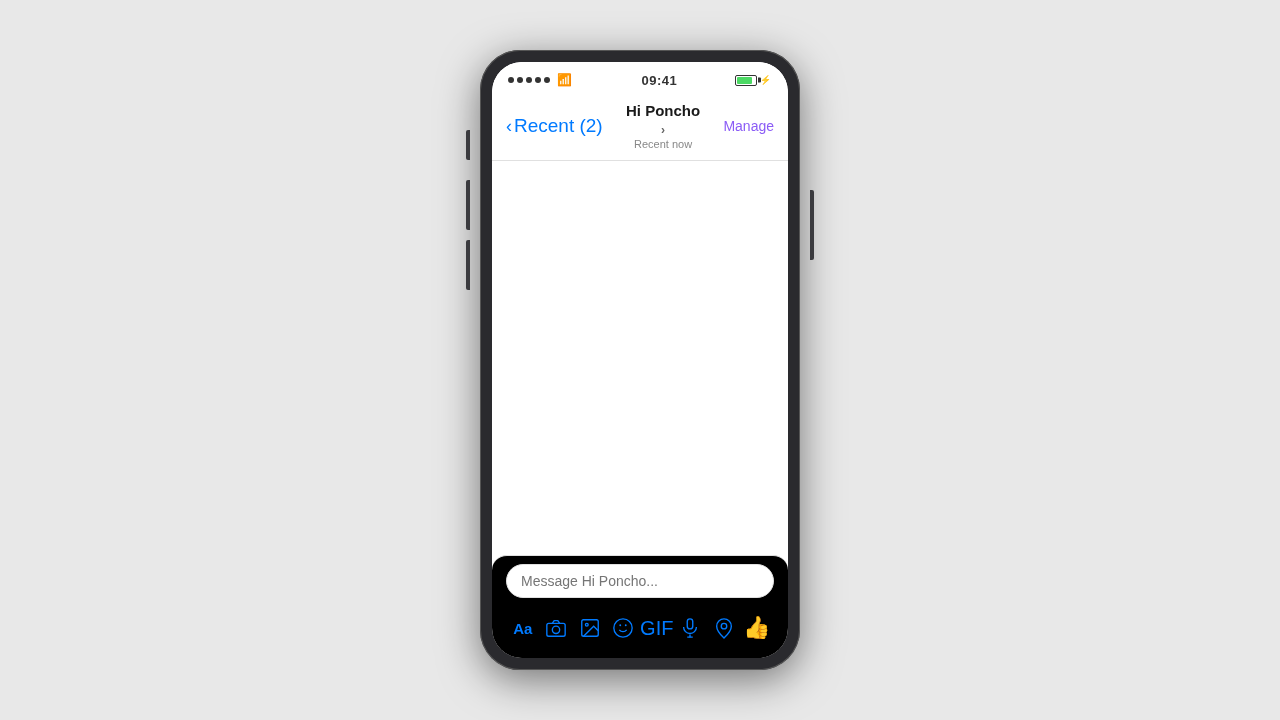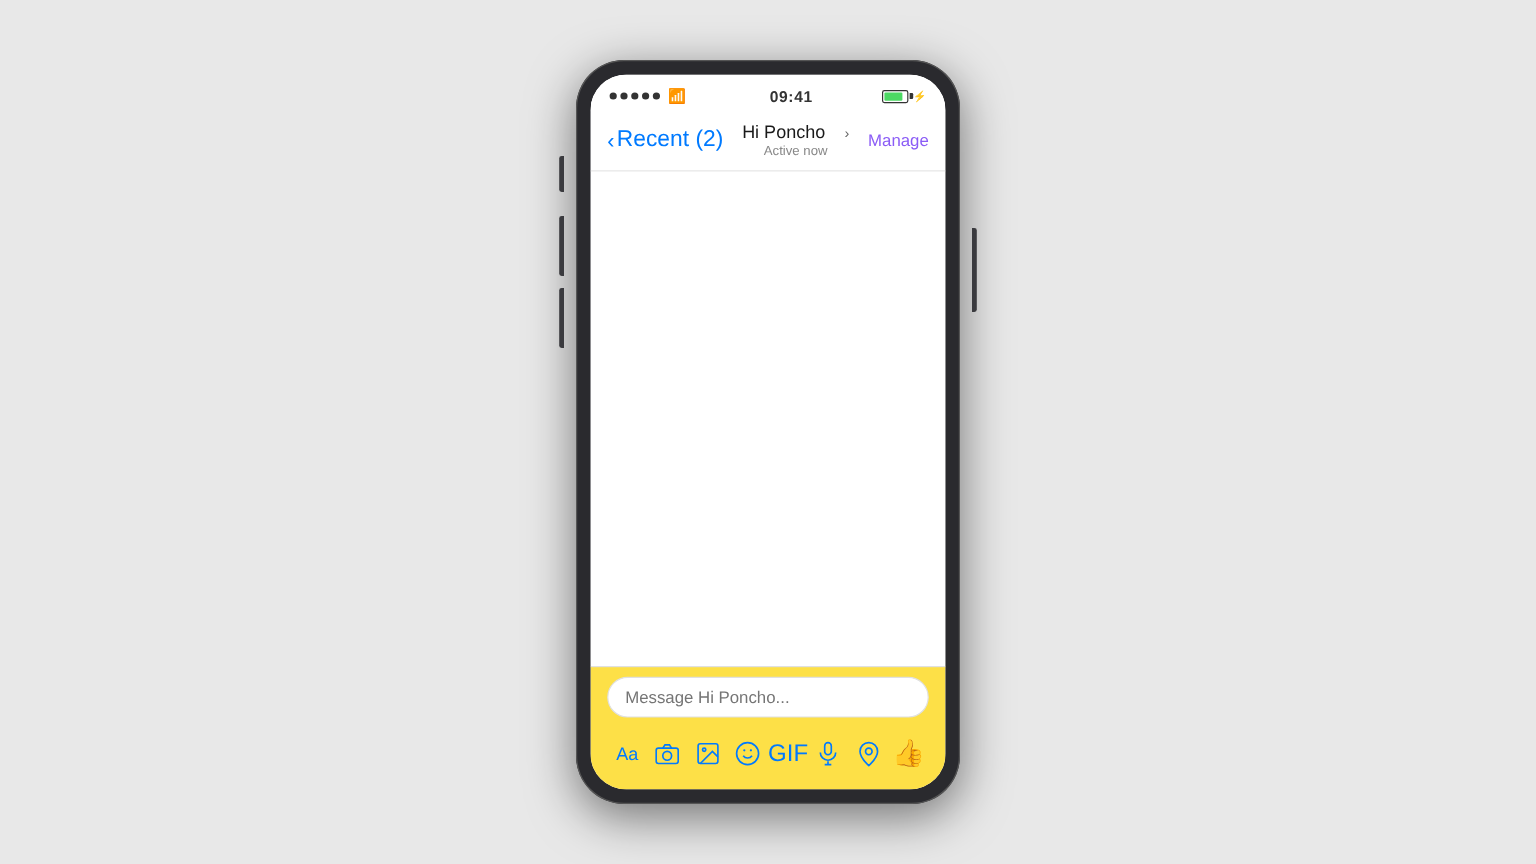--- a/index.html
+++ b/index.html
@@ -201,24 +201,25 @@
     .nav-center {
       text-align: center;
       flex: 1;
       margin: 0 8px;
     }
 
     .nav-title {
       display: flex;
       align-items: center;
       justify-content: center;
-      gap: 16px;
+      gap: 4px;
       font-size: 15px;
-      font-weight: 400;
+      font-weight: 700;
       color: #1a1a1a;
+      flex-direction: column;
     }
 
     .nav-title-chevron {
       font-size: 12px;
       color: #666;
     }
 
     .nav-subtitle {
       font-size: 11px;
       color: #888;
@@ -236,23 +237,24 @@
     .message-area {
       flex: 1;
       background: white;
       overflow-y: auto;
       padding: 10px 14px;
     }
 
     
     .input-area {
       border-top: 1px solid #e0e0e0;
-      background: #fde047;
+      background: #000000;
       padding: 8px 14px;
       flex-shrink: 0;
+      border-radius: 15px;
     }
 
     .message-input-row {
       display: flex;
       align-items: center;
       margin-bottom: 8px;
     }
 
     .message-input {
       flex: 1;
@@ -327,35 +329,35 @@
       <div class="nav-bar">
         <div class="nav-back">
           <span class="nav-back-chevron">‹</span>
           <span class="nav-back-text">Recent (2)</span>
         </div>
         <div class="nav-center">
           <div class="nav-title">
             <span>Hi Poncho</span>
             <span class="nav-title-chevron">›</span>
           </div>
-          <div class="nav-subtitle">Active now</div>
+          <div class="nav-subtitle">Recent now</div>
         </div>
         <div class="nav-manage">Manage</div>
       </div>
 
       <div class="message-area">
       </div>
 
       <div class="input-area">
         <div class="message-input-row">
           <input class="message-input" type="text" placeholder="Message Hi Poncho..." style="">
         </div>
         <div class="toolbar-icons">
           <div class="toolbar-icon">
-            <span style="font-size:15px;font-weight:400;color:#007aff;">Aa</span>
+            <span style="font-size:15px;font-weight:700;color:#007aff;">Aa</span>
           </div>
           <div class="toolbar-icon">
 
             <svg viewBox="0 0 24 24">
               <rect x="2" y="7" width="20" height="14" rx="2" ry="2"></rect>
               <circle cx="12" cy="14" r="4"></circle>
               <path d="M8 7l2-3h4l2 3"></path>
             </svg>
           </div>
           <div class="toolbar-icon">

